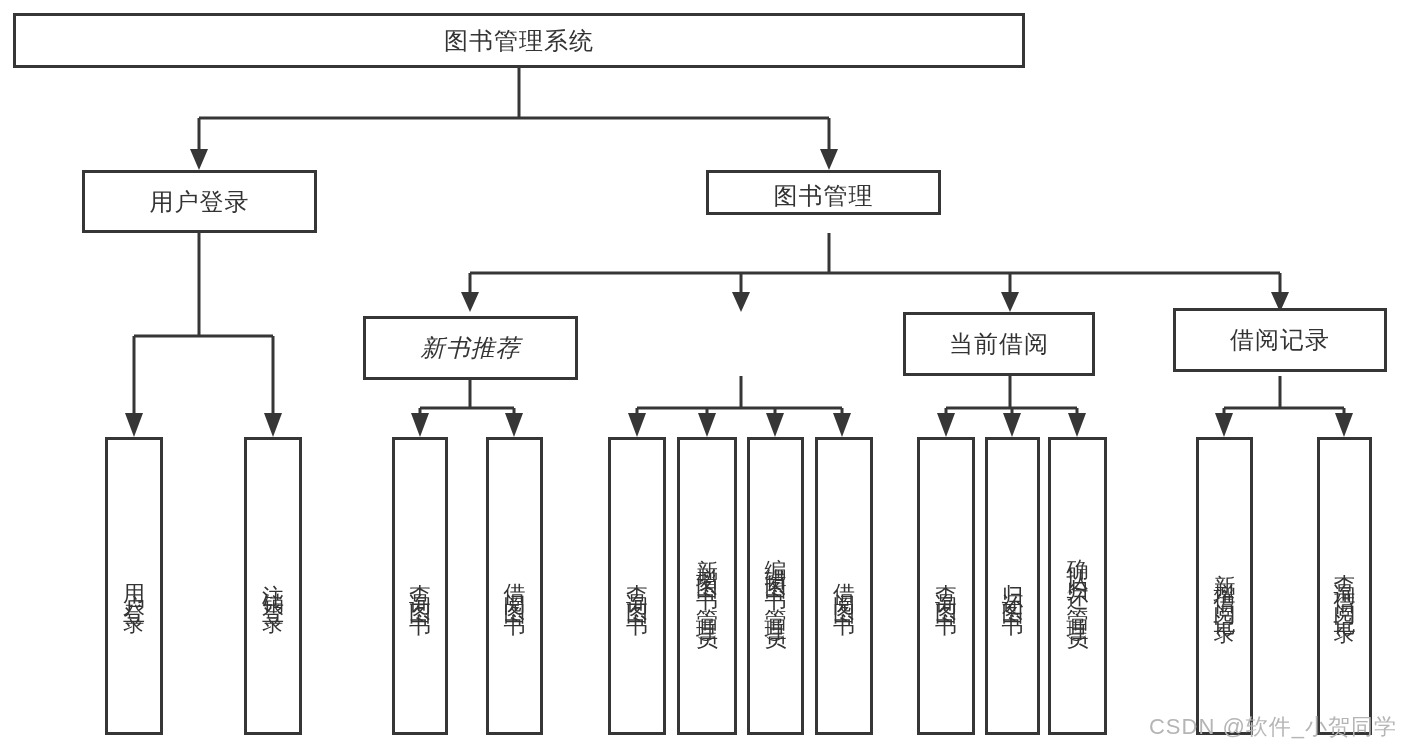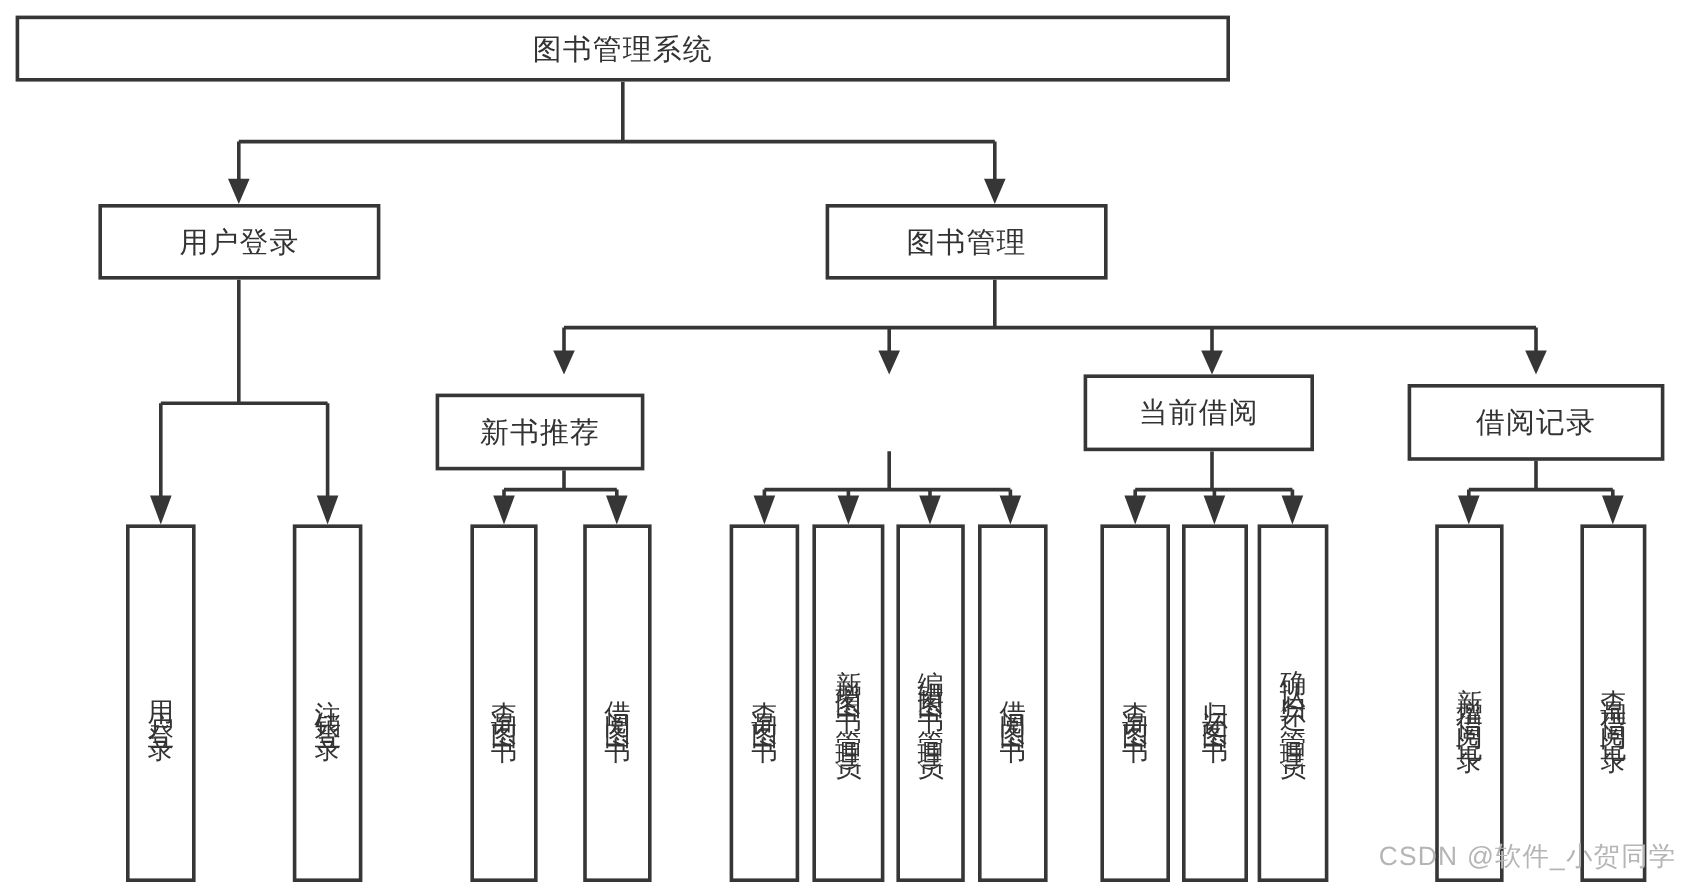--- a/index.html
+++ b/index.html
@@ -38,21 +38,21 @@
     height:298px;
   }
   svg.connectors{
     position:absolute;
     left:0;top:0;
     pointer-events:none;
   }
   #watermark{
     position:absolute;
     right:8px;
-    bottom:18px;
+    bottom:5px;
     font-size:22px;
     color:#b5b5b5;
     letter-spacing:1px;
     white-space:nowrap;
     z-index:5;
   }
 </style>
 </head>
 <body>
 
@@ -80,31 +80,31 @@
              M1344,437 L1335,413 L1353,413 Z" fill="#363636" stroke="none"></path>
   </svg>
 
   <div class="node hbox" style="left:13px;top:13px;width:1012px;height:55px;">
     <span>图书管理系统</span>
   </div>
 
   <div class="node hbox" style="left:82px;top:170px;width:235px;height:63px;">
     <span>用户登录</span>
   </div>
-  <div class="node hbox" style="left:688px;top:170px;width:235px;height:63px;">
+  <div class="node hbox" style="left:706px;top:170px;width:235px;height:45px;align-items:flex-end;">
     <span>图书管理</span>
   </div>
 
-  <div class="node hbox" style="left:363px;top:328px;width:174px;height:64px;">
+  <div class="node hbox" style="left:363px;top:316px;width:215px;height:64px;font-style:italic;">
     <span>新书推荐</span>
   </div>
   <div class="node hbox" style="left:903px;top:312px;width:192px;height:64px;">
     <span>当前借阅</span>
   </div>
-  <div class="node hbox" style="left:1173px;top:320px;width:214px;height:64px;text-align:right;">
+  <div class="node hbox" style="left:1173px;top:308px;width:214px;height:64px;text-align:right;">
     <span>借阅记录</span>
   </div>
 
   <div class="node vbox" style="left:105px;">
     <span class="vtext">用户登录</span>
   </div>
   <div class="node vbox" style="left:244px;">
     <span class="vtext">注销登录</span>
   </div>
 

